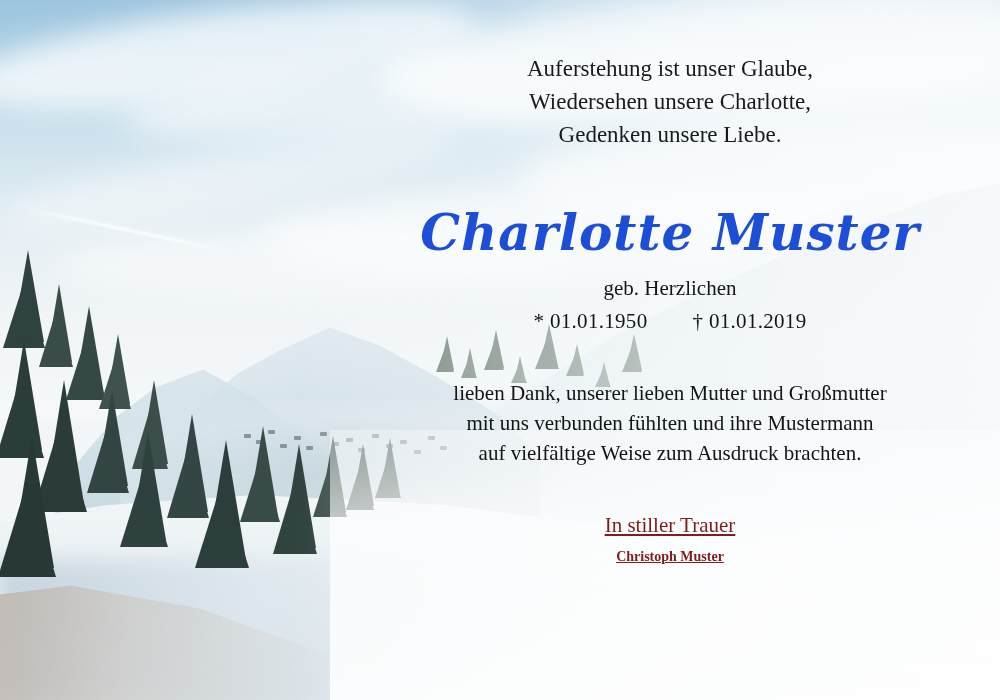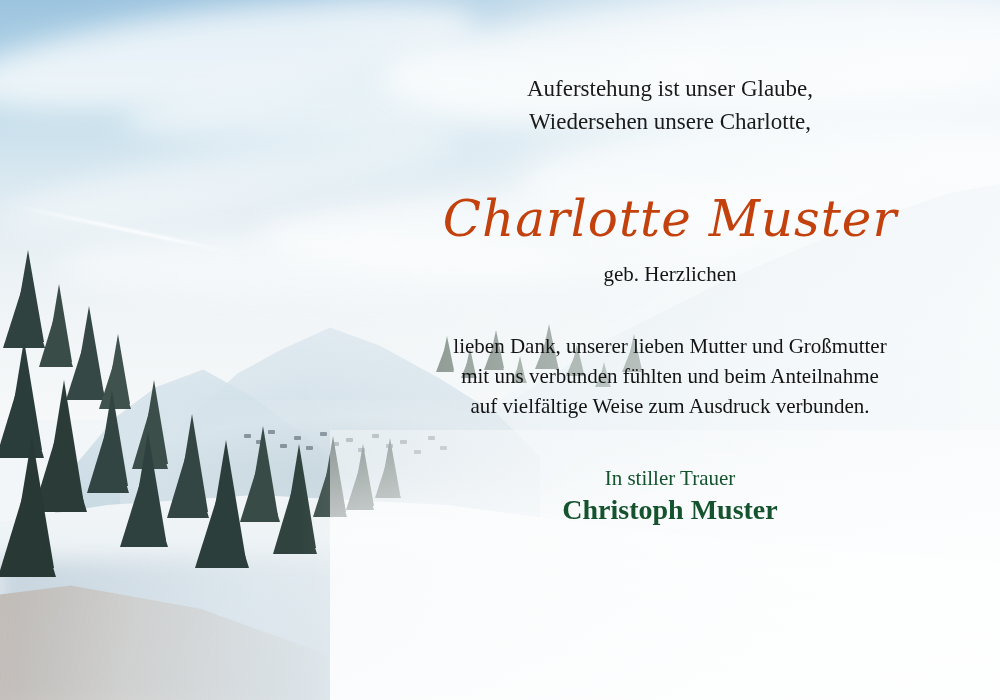--- a/index.html
+++ b/index.html
@@ -189,38 +189,37 @@
     pointer-events: none;
   }
 
   
   .content {
     position: absolute;
     left: 360px; top: 0;
     width: 620px; height: 502px;
     text-align: center;
     color: #121212;
-    margin-top: 20px;
   }
   .verse {
     margin-top: 52px;
     font-size: 23px;
     line-height: 33px;
     color: #1a1a1a;
   }
   .verse div { white-space: nowrap; }
 
   .name {
     margin-top: 52px;
     font-family: "DejaVu Serif", serif;
     font-style: italic;
-    font-weight: normal;
+    font-weight: bold;
     font-size: 50px;
     letter-spacing: 1px;
-    color: #c2410c;
+    color: #1d4ed8;
     text-shadow: 0 1px 0 rgba(255,255,255,0.55);
   }
   .maiden {
     margin-top: 14px;
     font-size: 21px;
     color: #151515;
   }
   .dates {
     margin-top: 8px;
     font-size: 21px;
@@ -235,23 +234,24 @@
     line-height: 30px;
     color: #141414;
   }
   .thanks b { font-weight: bold; }
   .thanks div { white-space: nowrap; }
 
   .closing {
     margin-top: 42px;
     font-size: 21px;
     line-height: 31px;
-    color: #14532d;
-  }
-  .closing .signer { font-weight: bold; font-size: 28px; }
+    color: #7f1d1d;
+    text-decoration: underline;
+  }
+  .closing .signer { font-weight: bold; font-size: 14px; }
 </style>
 </head>
 <body>
 
 <div class="card">
 
   <div class="scene">
     <div class="sky"></div>
 
     <div class="cloud c1"></div>
@@ -328,31 +328,39 @@
 
     <div class="text-wash"></div>
     <div class="bottom-wash"></div>
   </div>
 
   <div class="content">
 
     <div class="verse">
       <div>Auferstehung ist unser Glaube,</div>
       <div>Wiedersehen unsere Charlotte,</div>
+      <div>Gedenken unsere Liebe.</div>
     </div>
 
     <div class="name">Charlotte Muster</div>
 
     <div class="maiden">geb. Herzlichen</div>
 
+    <div class="dates">
+      <span>*</span>
+      <span>01.01.1950</span>
+      <span class="gap"></span>
+      <span>†</span>
+      <span>01.01.2019</span>
+    </div>
 
     <div class="thanks">
       <div>lieben Dank, unserer lieben Mutter und Großmutter</div>
-      <div>mit uns verbunden fühlten und beim Anteilnahme</div>
-      <div>auf vielfältige Weise zum Ausdruck verbunden.</div>
+      <div>mit uns verbunden fühlten und ihre Mustermann</div>
+      <div>auf vielfältige Weise zum Ausdruck brachten.</div>
     </div>
 
     <div class="closing">
       <div>In stiller Trauer</div>
       <div class="signer">Christoph Muster</div>
     </div>
 
   </div>
 </div>
 

